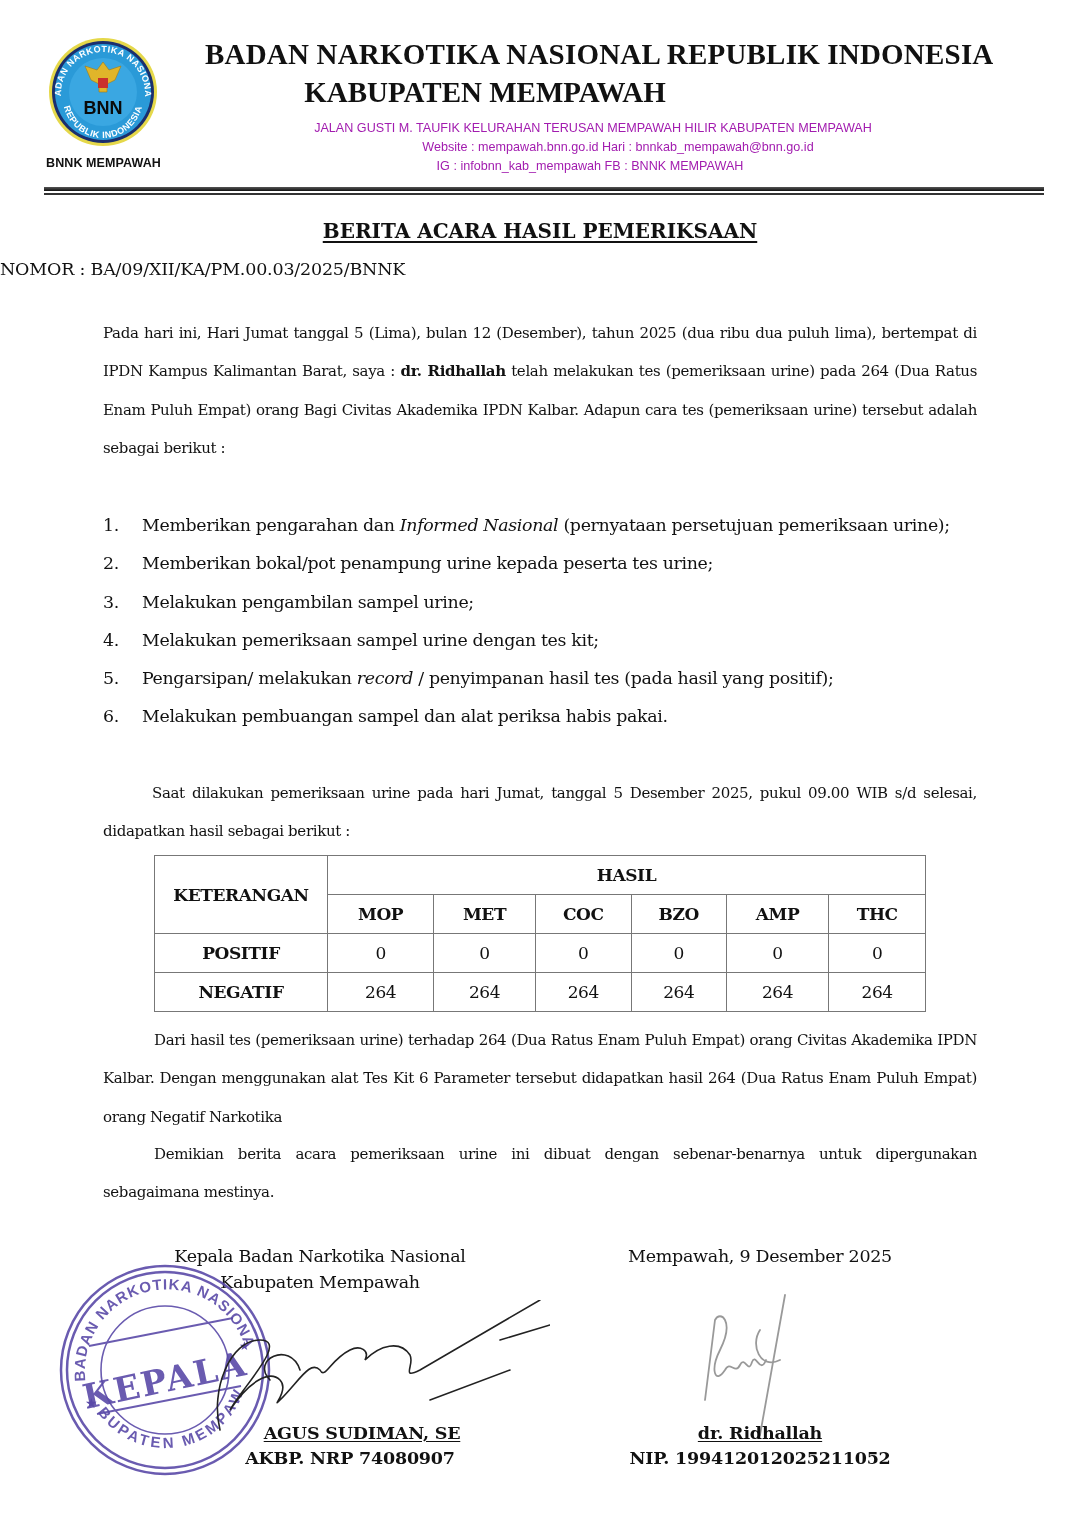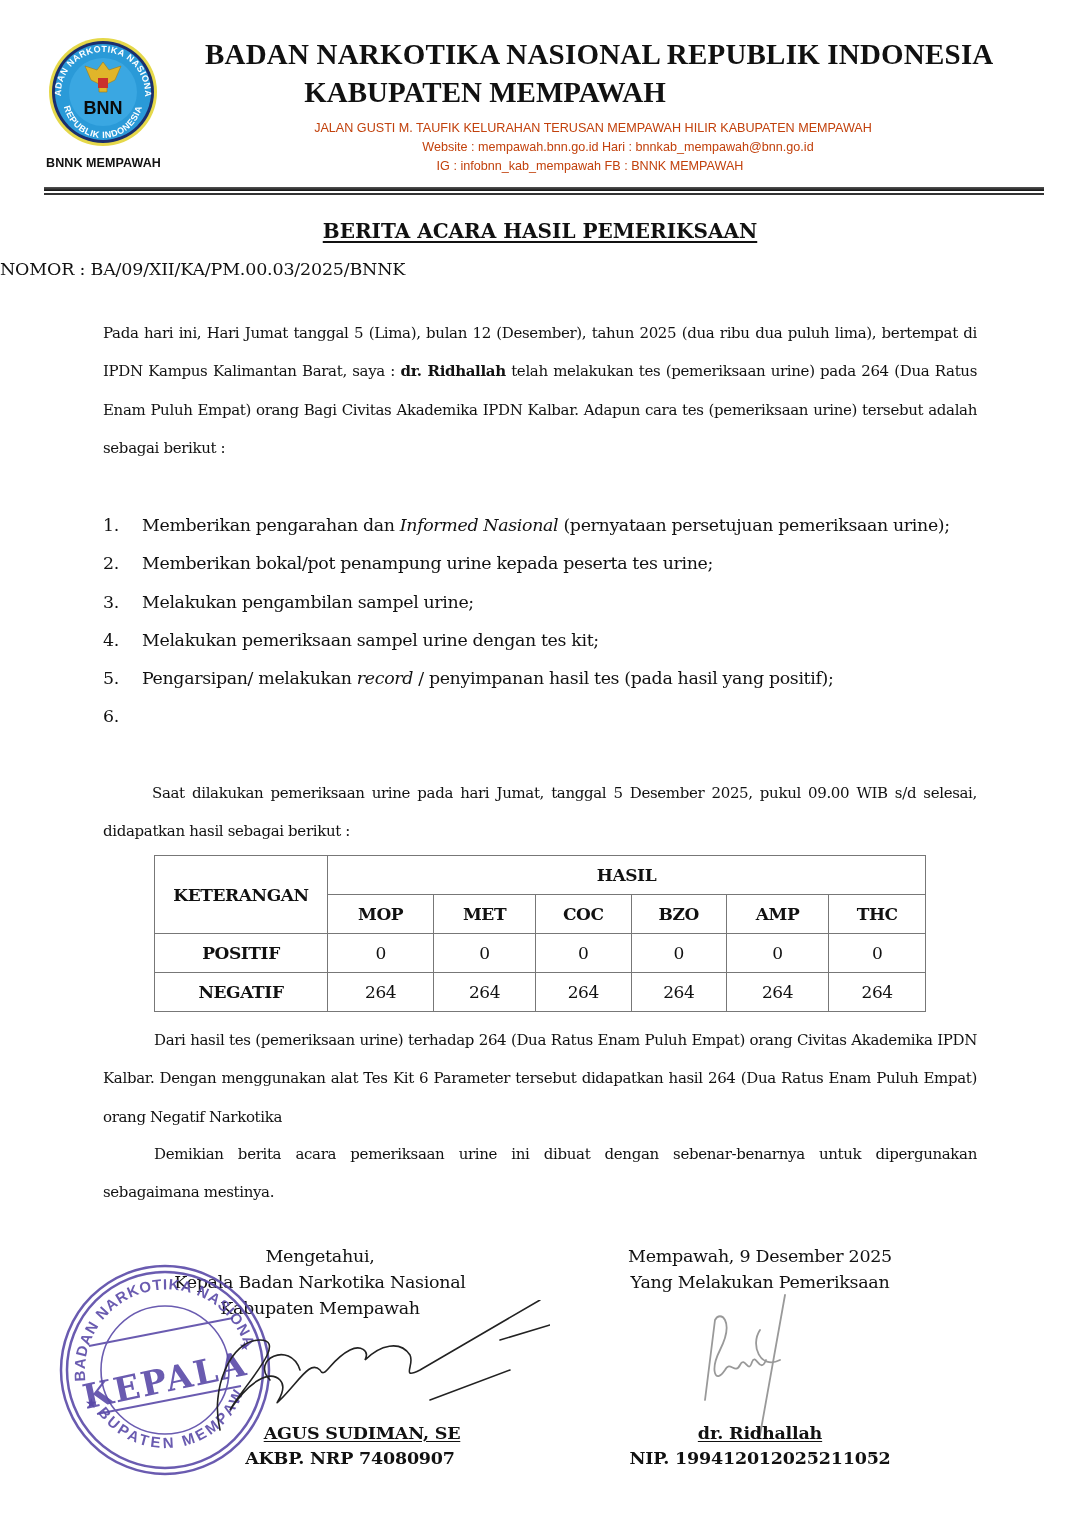--- a/index.html
+++ b/index.html
@@ -4,21 +4,21 @@
 <style>
   html, body { margin: 0; padding: 0; background: #ffffff; }
   body { width: 1080px; height: 1513px; position: relative; overflow: hidden; color: #111; }
 
   
   .logo { position: absolute; left: 47px; top: 36px; width: 112px; height: 112px; }
   .logo-caption { position: absolute; left: 46px; top: 156px; font-family: "Liberation Sans", sans-serif; font-weight: bold; font-size: 12.5px; letter-spacing: 0.1px; }
   .org-title { position: absolute; left: 205px; top: 38px; width: 780px; font-family: "Liberation Serif", serif; font-weight: bold; font-size: 29px; letter-spacing: 0.2px; white-space: nowrap; }
   .org-sub { position: absolute; left: 205px; top: 76px; width: 780px; text-align: center; font-family: "Liberation Serif", serif; font-weight: bold; font-size: 29px; white-space: nowrap; padding-left: 0px; }
   .org-sub span { display: inline-block; margin-left: -220px; }
-  .addr { position: absolute; left: 250px; width: 700px; text-align: center; font-family: "Liberation Sans", sans-serif; font-size: 12.6px; color: #c2410c; white-space: nowrap; }
+  .addr { position: absolute; left: 250px; width: 700px; text-align: center; font-family: "Liberation Sans", sans-serif; font-size: 12.6px; color: #a21caf; white-space: nowrap; }
   .addr1 { top: 121px; left: 243px; width: 700px; }
   .addr2 { top: 140px; left: 268px; }
   .addr3 { top: 159px; left: 240px; }
   .rule-thick { position: absolute; left: 44px; top: 187px; width: 1000px; height: 4px; background: linear-gradient(#555, #111); }
   .rule-thin  { position: absolute; left: 44px; top: 193px; width: 1000px; height: 1.5px; background: #333; }
 
   
   .doc-title { position: absolute; left: 0; width: 1080px; top: 219px; text-align: center; font-family: "DejaVu Serif", serif; font-weight: bold; font-size: 20px; }
   .doc-title span { text-decoration: underline; text-underline-offset: 3px; }
   .doc-number { position: absolute; left: 0; width: 1080px; top: 259px; font-family: "DejaVu Serif", serif; font-size: 17.5px; letter-spacing: -0.2px; }
@@ -96,21 +96,21 @@
 <div class="doc-number">NOMOR : BA/09/XII/KA/PM.00.03/2025/BNNK</div>
 
 <div class="body para1"><span>Pada hari ini, Hari Jumat tanggal 5 (Lima), bulan 12 (Desember), tahun 2025 (dua ribu dua puluh lima), bertempat di IPDN Kampus Kalimantan Barat, saya : </span><b>dr. Ridhallah</b><span> telah melakukan tes (pemeriksaan urine) pada 264 (Dua Ratus Enam Puluh Empat) orang Bagi Civitas Akademika IPDN Kalbar.  Adapun cara tes (pemeriksaan urine) tersebut adalah sebagai berikut :</span></div>
 
 <ol class="ol">
   <li><span class="num">1.</span><span>Memberikan pengarahan dan </span><i>Informed Nasional</i><span> (pernyataan persetujuan pemeriksaan urine);</span></li>
   <li><span class="num">2.</span><span>Memberikan bokal/pot penampung urine kepada peserta tes urine;</span></li>
   <li><span class="num">3.</span><span>Melakukan pengambilan sampel urine;</span></li>
   <li><span class="num">4.</span><span>Melakukan pemeriksaan sampel urine dengan tes kit;</span></li>
   <li><span class="num">5.</span><span>Pengarsipan/ melakukan </span><i>record</i><span> / penyimpanan hasil tes (pada hasil yang positif);</span></li>
-  <li><span class="num">6.</span></li>
+  <li><span class="num">6.</span><span>Melakukan pembuangan sampel dan alat periksa habis pakai.</span></li>
 </ol>
 
 <div class="body para2">Saat dilakukan pemeriksaan urine pada hari Jumat, tanggal 5 Desember 2025, pukul 09.00 WIB s/d selesai, didapatkan hasil sebagai berikut :</div>
 
 <table class="results">
   <tbody>
       <tr>
     <th class="k" rowspan="2">KETERANGAN</th>
     <th colspan="6">HASIL</th>
   </tr>
@@ -140,27 +140,25 @@
     <td>264</td>
     <td>264</td>
   </tr>
 </tbody>
   </table>
 
 <div class="body para3">Dari hasil tes (pemeriksaan urine) terhadap 264 (Dua Ratus Enam Puluh Empat) orang Civitas Akademika IPDN Kalbar. Dengan menggunakan alat Tes Kit 6 Parameter tersebut didapatkan hasil 264 (Dua Ratus Enam Puluh Empat)  orang Negatif Narkotika</div>
 <div class="body para4">Demikian berita acara pemeriksaan urine ini dibuat dengan sebenar-benarnya untuk dipergunakan sebagaimana mestinya.</div>
 
 <div class="sig sig-left">
-  <div>Mengetahui,</div>
   <div>Kepala Badan Narkotika Nasional</div>
   <div>Kabupaten Mempawah</div>
 </div>
 <div class="sig sig-right">
   <div>Mempawah, 9 Desember 2025</div>
-  <div>Yang Melakukan Pemeriksaan</div>
 </div>
 
 <svg class="stamp" viewBox="0 0 220 220">
   <defs>
     <path id="stTop" d="M 30 118 A 82 82 0 0 1 192 96"></path>
     <path id="stBot" d="M 40 150 A 82 82 0 0 0 190 128"></path>
   </defs>
   <g fill="none" stroke="#5a4aa8" stroke-width="2.5" opacity="0.9">
     <circle cx="110" cy="112" r="104"></circle>
     <circle cx="110" cy="112" r="98"></circle>

